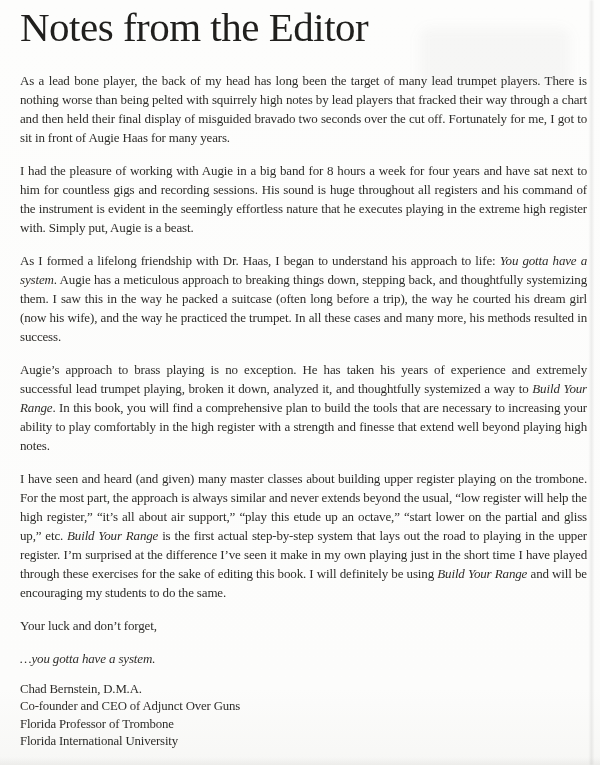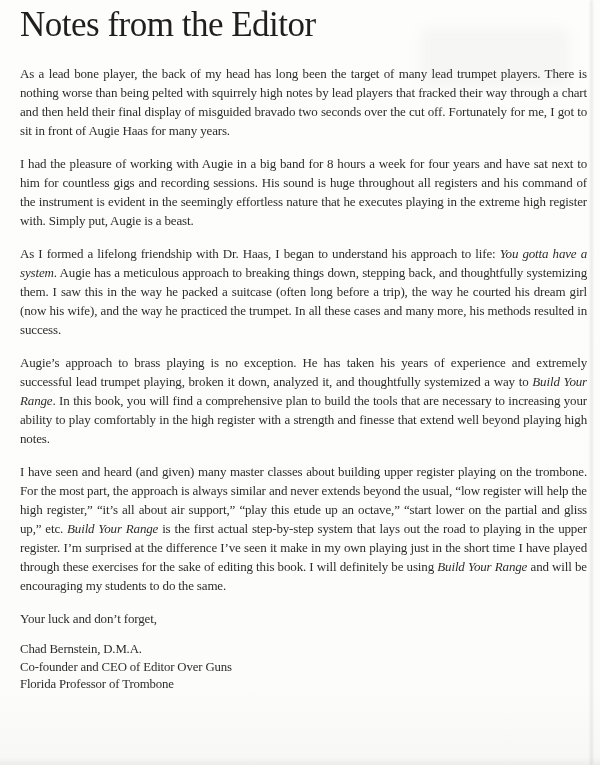--- a/index.html
+++ b/index.html
@@ -14,21 +14,21 @@
     background: linear-gradient(180deg, #fdfdfc 0%, #fcfcfb 90%, #f7f7f5 100%);
     font-family: "Liberation Serif", "DejaVu Serif", serif;
     color: #2e2d2a;
     overflow: hidden;
     box-sizing: border-box;
   }
   .content {
     padding: 5px 13px 0 20px;
   }
   .title {
-    font-size: 35px;
+    font-size: 41px;
     font-weight: normal;
     line-height: 1.12;
     letter-spacing: -0.5px;
     color: #201f1d;
     margin: 0 0 20px 0;
   }
   .body-text p.para {
     font-size: 13px;
     line-height: 19px;
     letter-spacing: -0.15px;
@@ -83,22 +83,24 @@
   <div class="scan-bleed-top-right"></div>
   <div class="content">
     <h1 class="title">Notes from the Editor</h1>
     <div class="body-text">
         <p class="para"><span>As a lead bone player, the back of my head has long been the target of many lead trumpet players. There is nothing worse than being pelted with squirrely high notes by lead players that fracked their way through a chart and then held their final display of misguided bravado two seconds over the cut off. Fortunately for me, I got to sit in front of Augie Haas for many years.</span></p>
         <p class="para"><span>I had the pleasure of working with Augie in a big band for 8 hours a week for four years and have sat next to him for countless gigs and recording sessions. His sound is huge throughout all registers and his command of the instrument is evident in the seemingly effortless nature that he executes playing in the extreme high register with. Simply put, Augie is a beast.</span></p>
         <p class="para"><span>As I formed a lifelong friendship with Dr. Haas, I began to understand his approach to life: </span><em>You gotta have a system</em><span>. Augie has a meticulous approach to breaking things down, stepping back, and thoughtfully systemizing them. I saw this in the way he packed a suitcase (often long before a trip), the way he courted his dream girl (now his wife), and the way he practiced the trumpet. In all these cases and many more, his methods resulted in success.</span></p>
         <p class="para"><span>Augie’s approach to brass playing is no exception. He has taken his years of experience and extremely successful lead trumpet playing, broken it down, analyzed it, and thoughtfully systemized a way to </span><em>Build Your Range</em><span>. In this book, you will find a comprehensive plan to build the tools that are necessary to increasing your ability to play comfortably in the high register with a strength and finesse that extend well beyond playing high notes.</span></p>
         <p class="para"><span>I have seen and heard (and given) many master classes about building upper register playing on the trombone. For the most part, the approach is always similar and never extends beyond the usual, “low register will help the high register,” “it’s all about air support,” “play this etude up an octave,” “start lower on the partial and gliss up,” etc. </span><em>Build Your Range</em><span> is the first actual step-by-step system that lays out the road to playing in the upper register. I’m surprised at the difference I’ve seen it make in my own playing just in the short time I have played through these exercises for the sake of editing this book. I will definitely be using </span><em>Build Your Range</em><span> and will be encouraging my students to do the same.</span></p>
         <p class="para"><span>Your luck and don’t forget,</span></p>
+        <p class="para"><em>…you gotta have a system.</em></p>
       </div>
     <div class="signature">
         <div class="sig-line">Chad Bernstein, D.M.A.</div>
-        <div class="sig-line">Co-founder and CEO of Editor Over Guns</div>
+        <div class="sig-line">Co-founder and CEO of Adjunct Over Guns</div>
         <div class="sig-line">Florida Professor of Trombone</div>
+        <div class="sig-line">Florida International University</div>
       </div>
   </div>
   <div class="scan-edge-right"></div>
   <div class="scan-shadow-bottom"></div>
 </div>
 
 </body></html>

